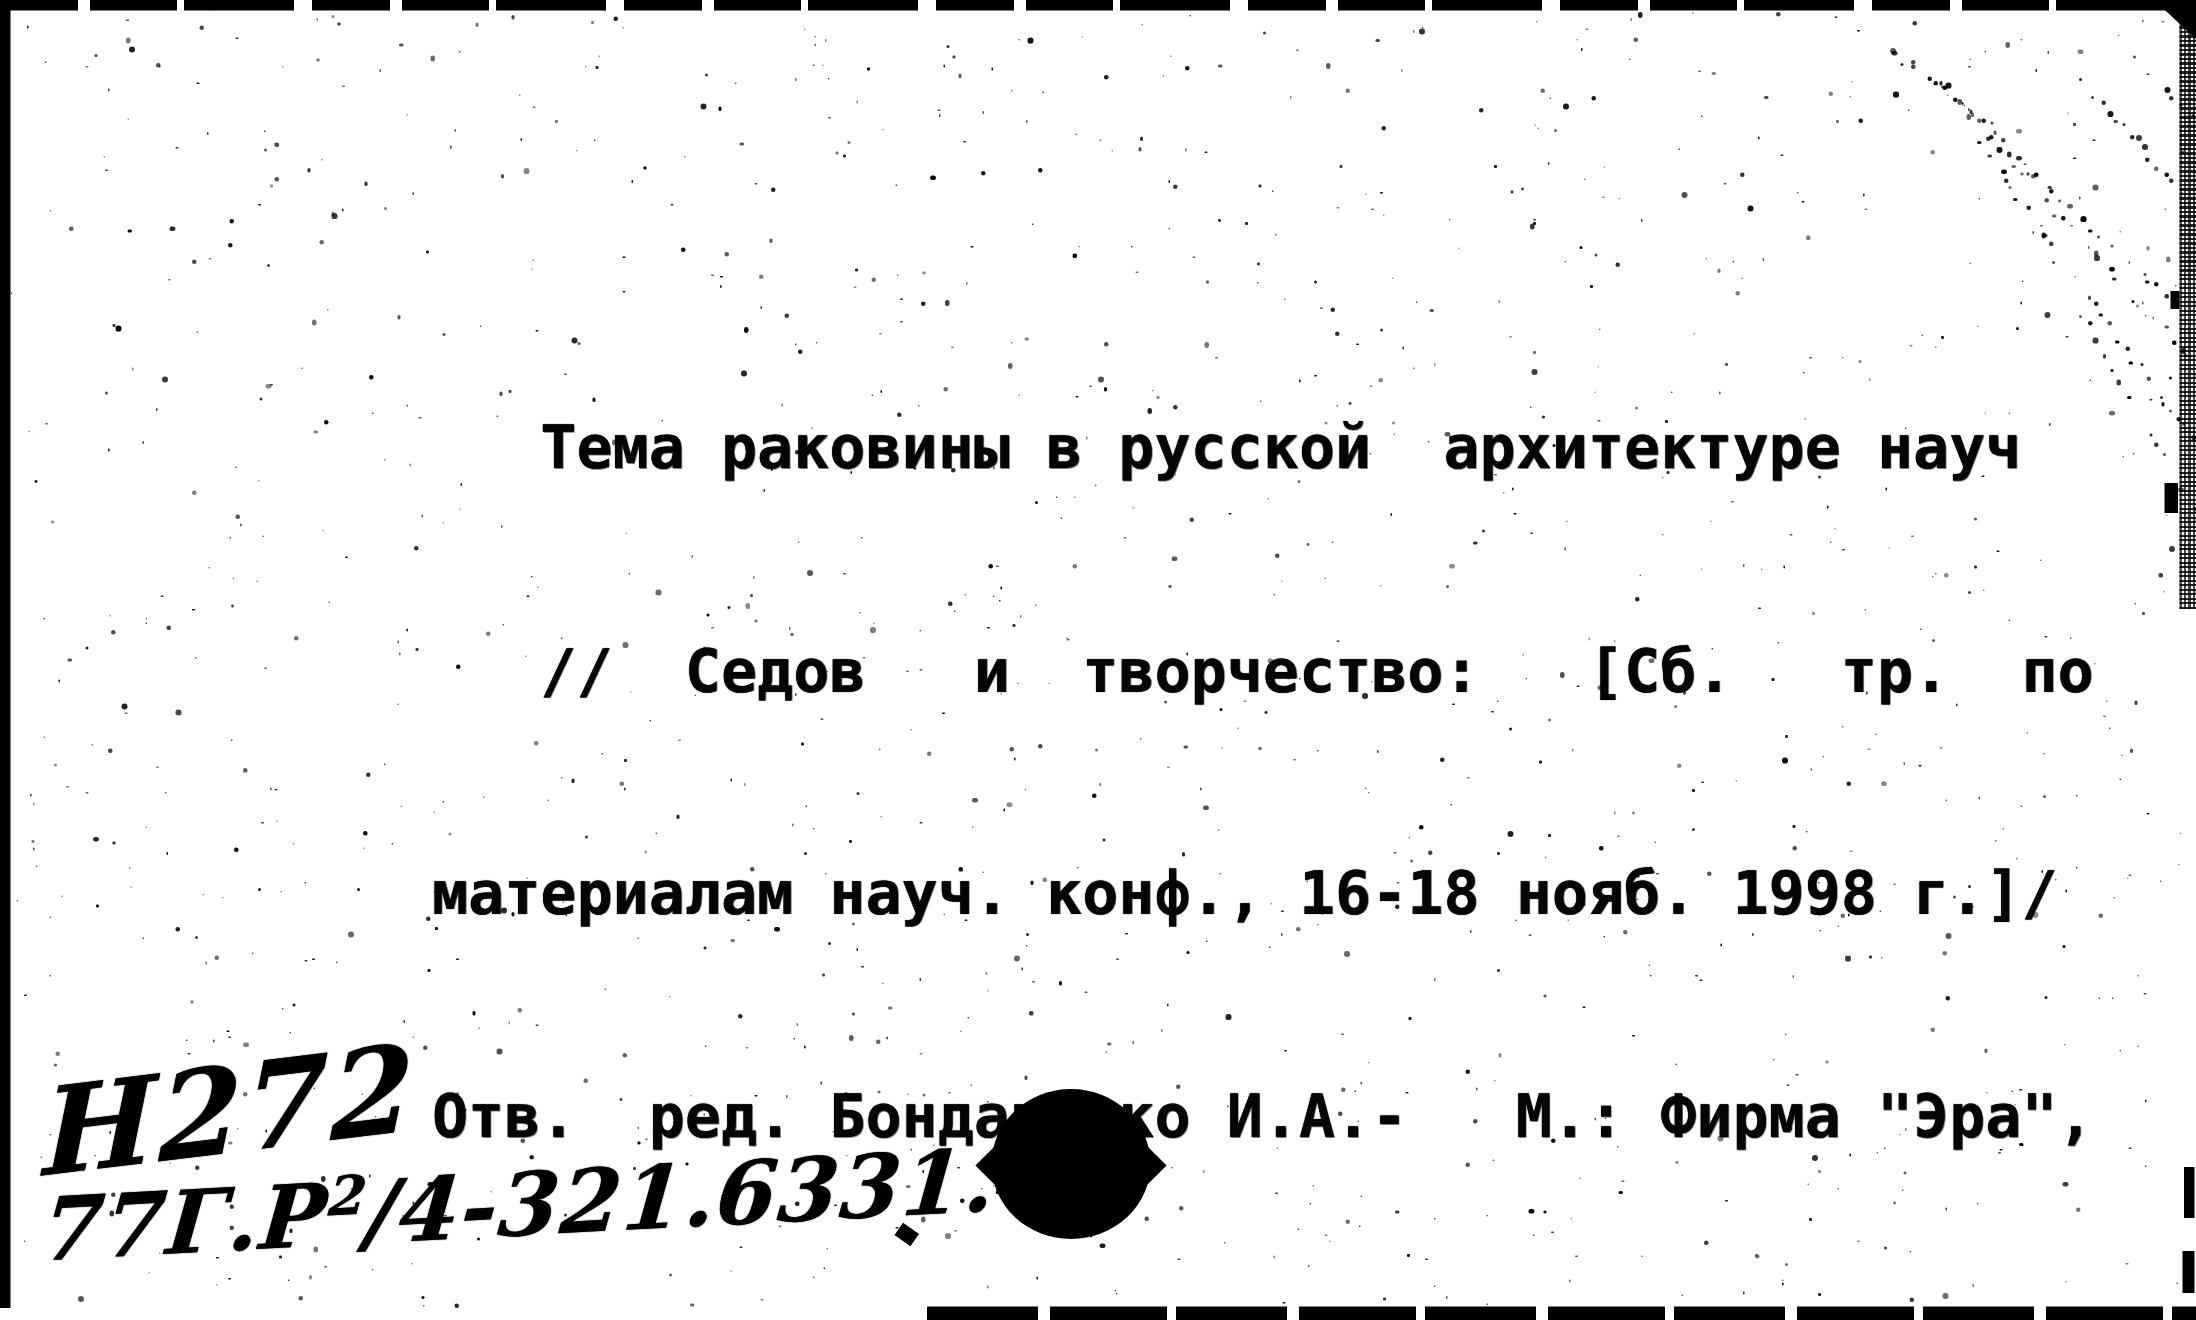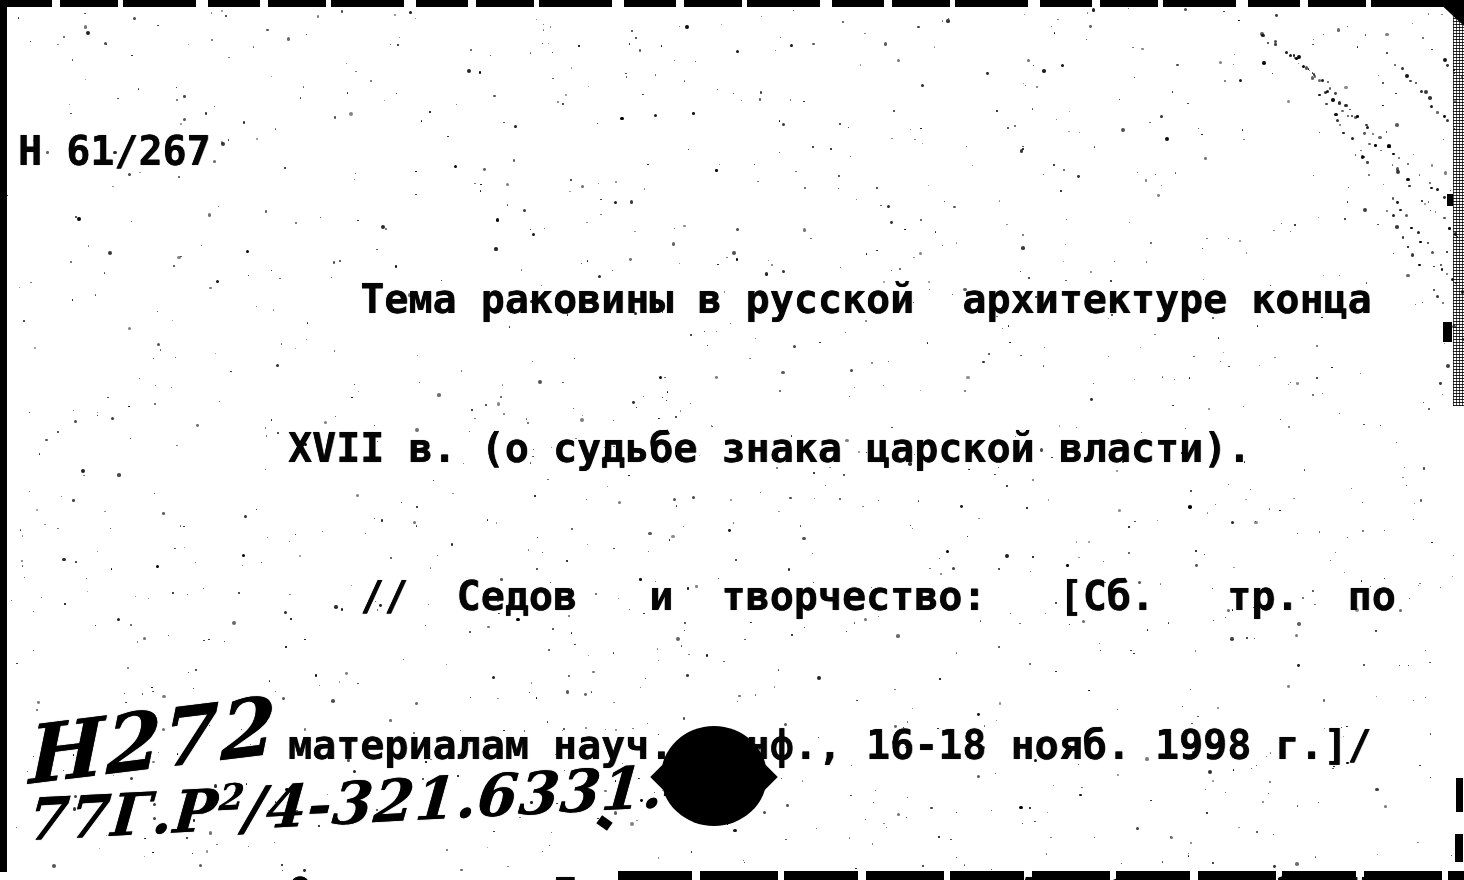--- a/index.html
+++ b/index.html
@@ -53,26 +53,24 @@
   
   .noise-layer{position:absolute;left:0;top:0;width:1464px;height:880px;pointer-events:none;}
   .noise-layer i{position:absolute;background:#000;border-radius:50%;display:block;}
 </style>
 </head>
 <body>
 
 <div class="card">
 
   <div class="typed line1">
-    <span class="call">Н 61/267</span>
   </div>
 
   <div class="typed body-block">
-    <div>   Тема раковины в русской  архитектуре конца</div>
-    <div>XVII в. (о судьбе знака царской власти).</div>
+    <div>   Тема раковины в русской  архитектуре науч</div>
     <div>   //  Седов   и  творчество:   [Сб.   тр.  по</div>
     <div>материалам науч. конф., 16-18 нояб. 1998 г.]/</div>
     <div>Отв.  ред. Бондаренко И.А.-   М.: Фирма "Эра",</div>
     
   </div>
 
   <div class="hw hw-top">Н272</div>
   <div class="hw hw-bottom"><span>77Г.Р</span><span class="sup">2</span><span>/4-321.6331.4</span></div>
 
   <div class="punch"></div>

